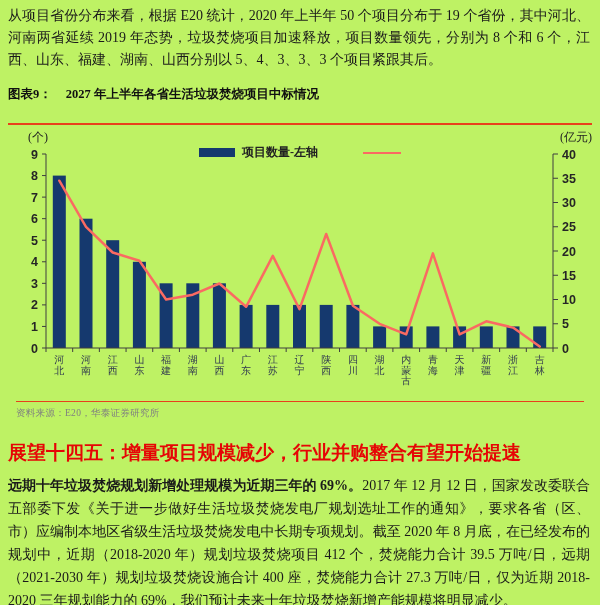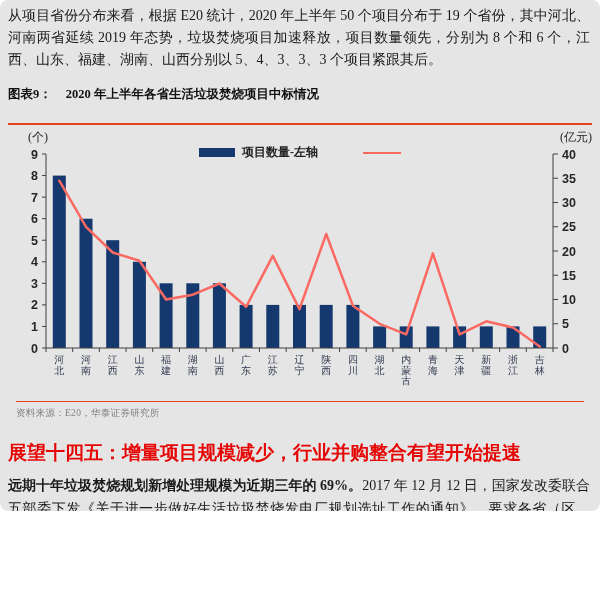--- a/index.html
+++ b/index.html
@@ -1,20 +1,19 @@
 <!DOCTYPE html>
 <html><head>
 <meta charset="utf-8">
 <style>
   html,body{margin:0;padding:0;background:#fff;}
   .page{
-    width:600px;height:511px;overflow:hidden;position:relative;
-    background:#e5e5e5;color:#1a1a1a;
+    width:600px;height:605px;overflow:hidden;position:relative;
+    background:#bef264;color:#1a1a1a;
     font-family:"Liberation Serif","DejaVu Serif",serif;
-    border-radius:8px;
   }
   .intro{
     margin:5px 10px 0 8px;
     font-size:14px;line-height:22px;text-align:justify;
   }
   .figure{margin:15px 8px 0 8px;}
   .fig-head{
     display:flex;gap:14px;align-items:baseline;
     font-weight:bold;font-size:12.5px;color:#111;
     padding-bottom:20px;border-bottom:2.5px solid #e8401c;
@@ -49,21 +48,21 @@
 </head>
 <body>
 
 <div class="page">
 
   <p class="intro">从项目省份分布来看，根据 E20 统计，2020 年上半年 50 个项目分布于 19 个省份，其中河北、河南两省延续 2019 年态势，垃圾焚烧项目加速释放，项目数量领先，分别为 8 个和 6 个，江西、山东、福建、湖南、山西分别以 5、4、3、3、3 个项目紧跟其后。</p>
 
   <div class="figure">
     <div class="fig-head">
       <span>图表9：</span>
-      <span>2020 年上半年各省生活垃圾焚烧项目中标情况</span>
+      <span>2027 年上半年各省生活垃圾焚烧项目中标情况</span>
     </div>
 
     <div class="chart-wrap">
       <span class="axis-unit left">(个)</span>
       <span class="axis-unit right">(亿元)</span>
 
       <div class="legend">
         <span class="legend-item">
           <span class="swatch-bar"></span>
           <span>项目数量-左轴</span>

